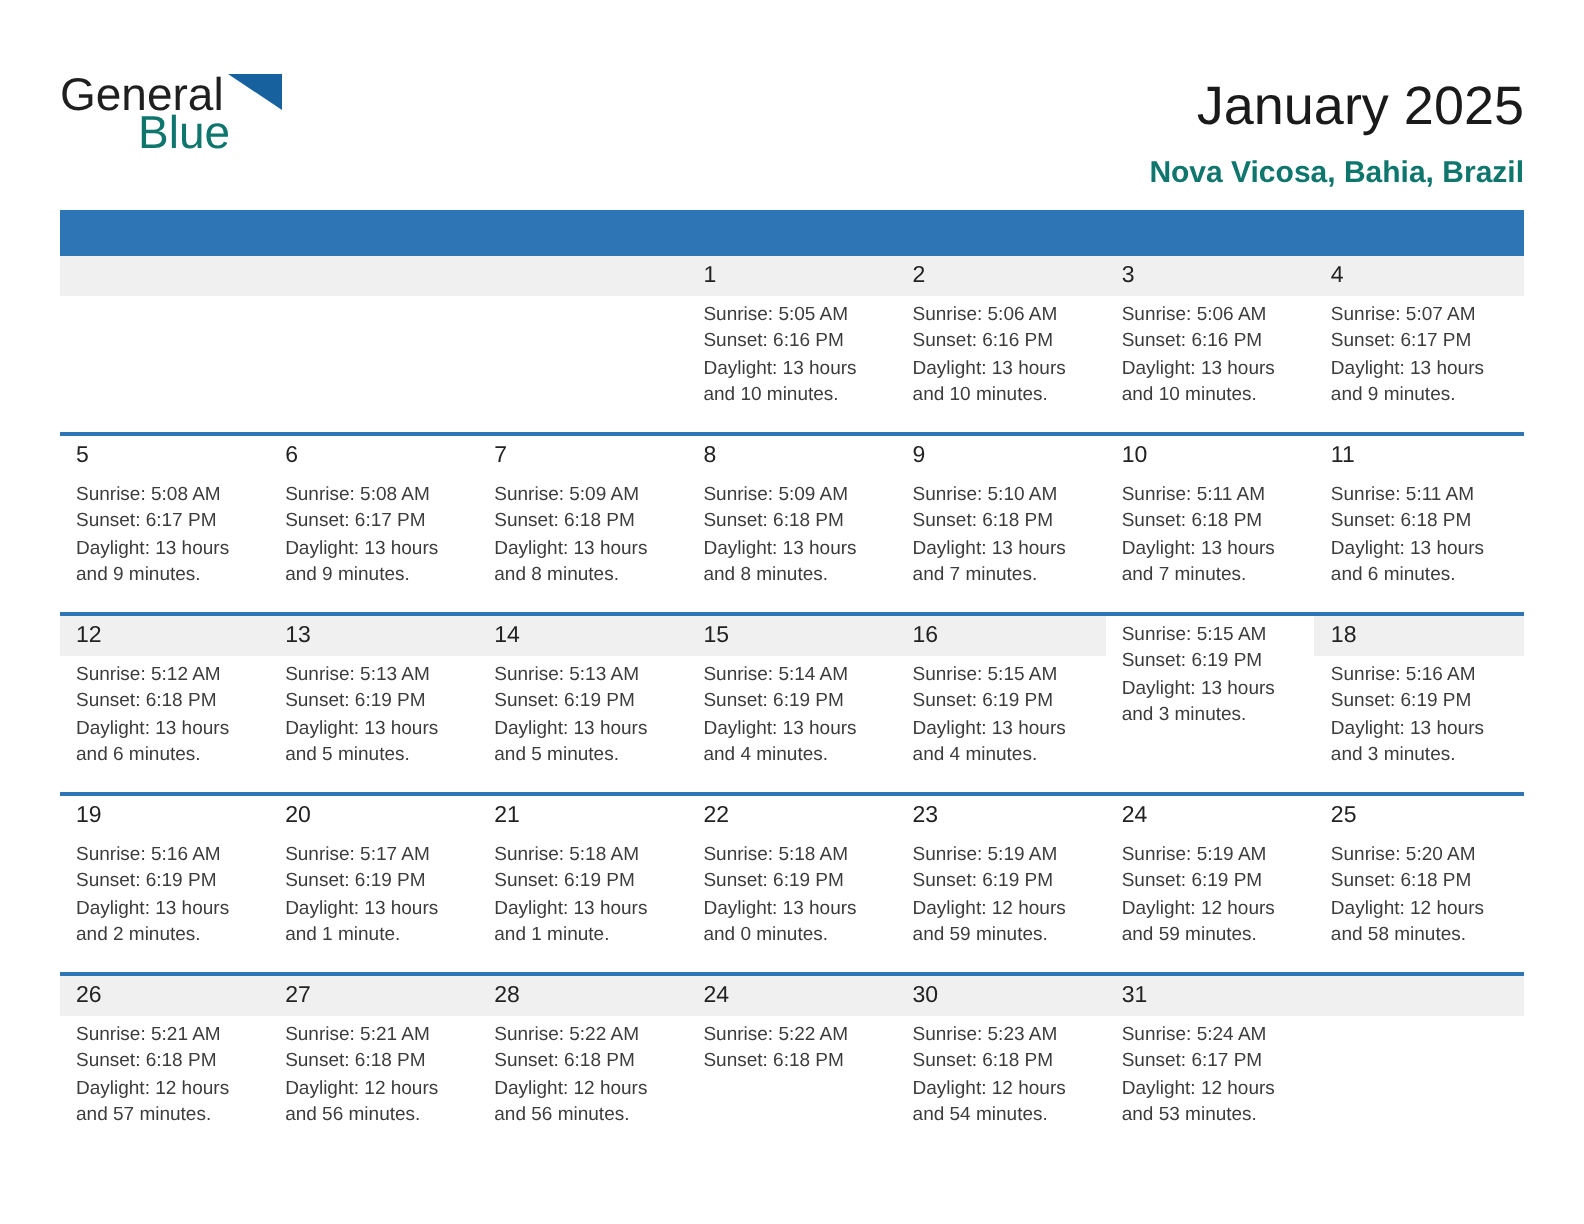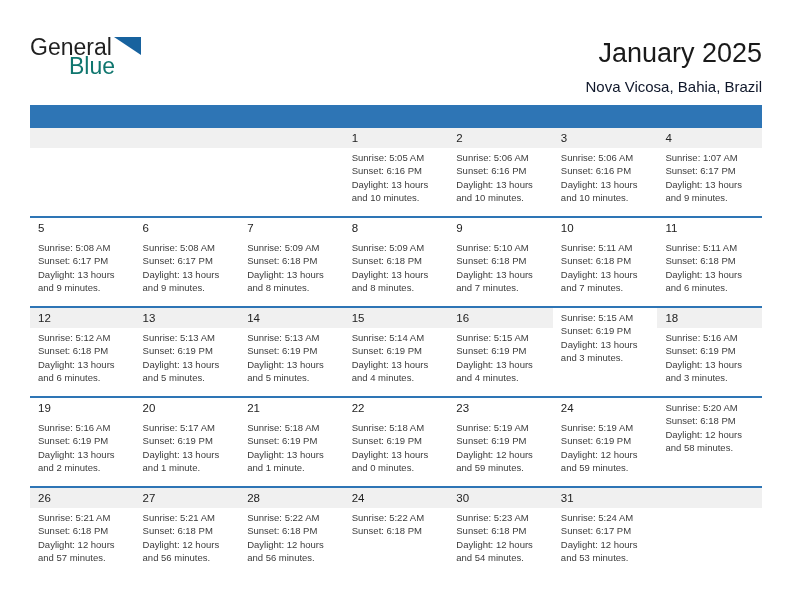--- a/index.html
+++ b/index.html
@@ -15,21 +15,21 @@
   
   .logo { position: absolute; left: 30px; top: 36px; }
   .logo-line1 { display: flex; align-items: flex-start; }
   .logo-general { font-size: 23px; color: #1f1f1f; letter-spacing: 0px; line-height: 1; }
   .logo-tri { margin-left: 2px; margin-top: 1px; display: block; }
   .logo-blue { font-size: 23px; line-height: 1; margin-top: -4px; margin-left: 39px; }
 
   
   .title-block { position: absolute; right: 30px; top: 38px; text-align: right; }
   .page-title { font-size: 27px; color: #1a1a1a; font-weight: 400; }
-  .page-subtitle { font-size: 15px; color: #0f172a; margin-top: 9px; font-weight: 400; padding-left: 16px; }
+  .page-subtitle { font-size: 15px; color: #0f766e; margin-top: 9px; font-weight: 700; padding-left: 16px; }
 
   
   .calendar { position: absolute; left: 30px; right: 30px; top: 105px; }
   .weekday-row {
     display: grid; grid-template-columns: repeat(7, 1fr);
     height: 21px; align-items: center;
   }
   .wd {
     color: #ffffff; font-size: 11.5px; padding-left: 8px;
     white-space: nowrap; overflow: hidden; margin-top: 32px;
@@ -110,21 +110,21 @@
             <div class="num">3</div>
             <div class="details">
               <div>Sunrise: 5:06 AM</div>
               <div>Sunset: 6:16 PM</div>
               <div>Daylight: 13 hours and 10 minutes.</div>
             </div>
           </div>
           <div class="cell">
             <div class="num">4</div>
             <div class="details">
-              <div>Sunrise: 1:07 AM</div>
+              <div>Sunrise: 5:07 AM</div>
               <div>Sunset: 6:17 PM</div>
               <div>Daylight: 13 hours and 9 minutes.</div>
             </div>
           </div>
         </div>
         <div class="week" style="border-top-color: rgb(46, 117, 181);">
           <div class="cell">
             <div class="num">5</div>
             <div class="details">
               <div>Sunrise: 5:08 AM</div>
@@ -281,20 +281,21 @@
           </div>
           <div class="cell">
             <div class="num">24</div>
             <div class="details">
               <div>Sunrise: 5:19 AM</div>
               <div>Sunset: 6:19 PM</div>
               <div>Daylight: 12 hours and 59 minutes.</div>
             </div>
           </div>
           <div class="cell">
+            <div class="num">25</div>
             <div class="details">
               <div>Sunrise: 5:20 AM</div>
               <div>Sunset: 6:18 PM</div>
               <div>Daylight: 12 hours and 58 minutes.</div>
             </div>
           </div>
         </div>
         <div class="week shaded" style="border-top-color: rgb(46, 117, 181);">
           <div class="cell">
             <div class="num">26</div>

